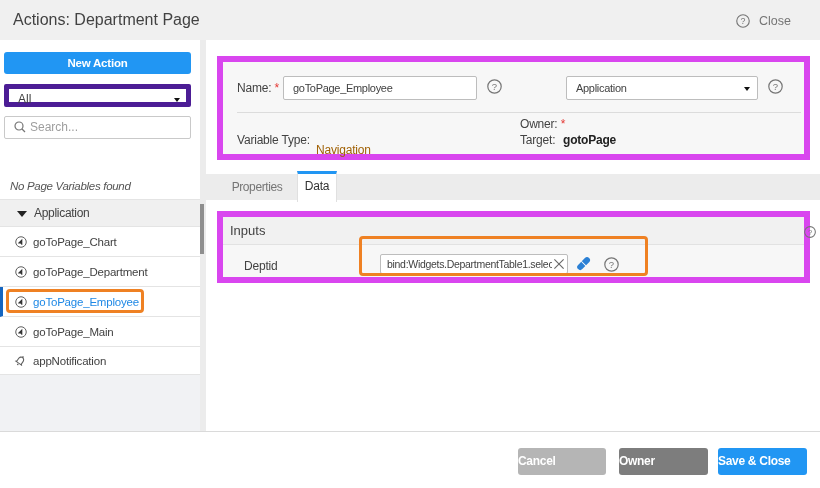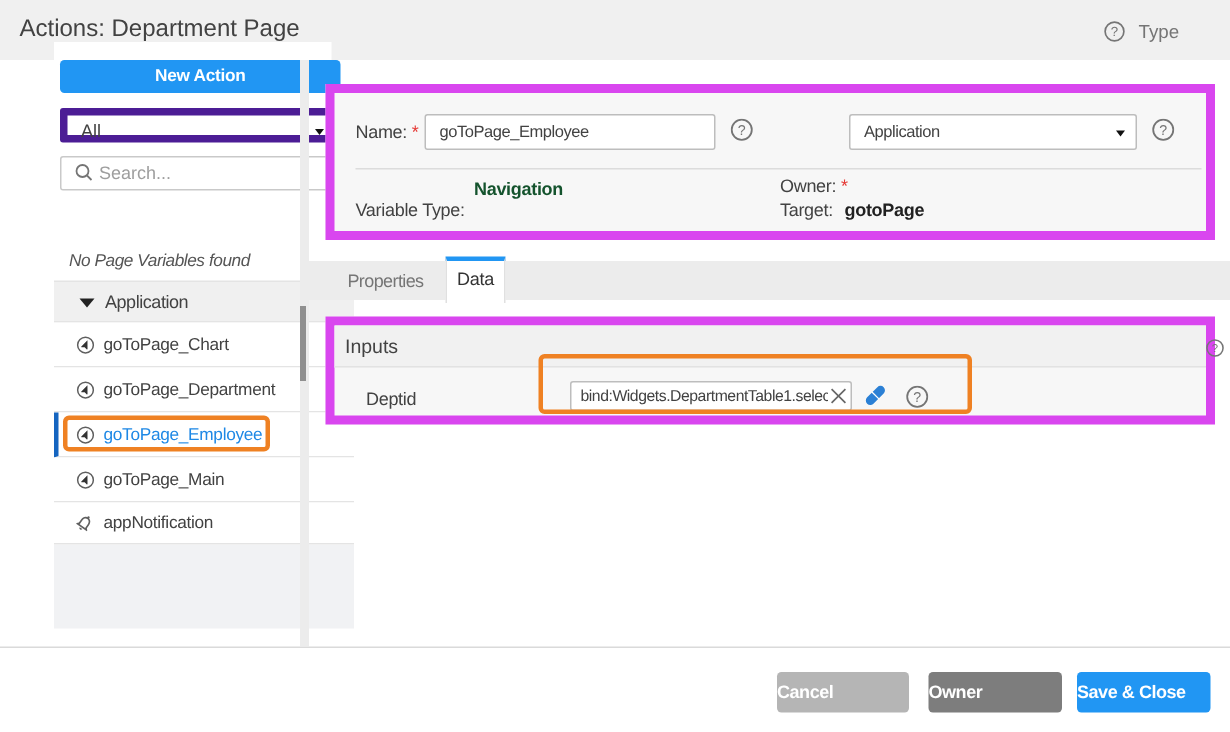--- a/index.html
+++ b/index.html
@@ -4,22 +4,22 @@
 <style>
   * { margin:0; padding:0; box-sizing:border-box; }
   html,body { width:820px; height:488px; overflow:hidden; background:#fff;
     font-family:"Liberation Sans", sans-serif; }
   .abs { position:absolute; }
   
   #header { position:absolute; left:0; top:0; width:820px; height:40px; background:#f0f0f0; }
   #title { position:absolute; left:13px; top:11px; font-size:16px; color:#424242; }
   #help { position:absolute; left:759px; top:14px; font-size:12.5px; color:#757575; }
   
-  #sidebar { position:absolute; left:0; top:28px; width:185px; height:391px;
-    background:#fff;margin-left:36px; }
+  #sidebar { position:absolute; left:0; top:40px; width:185px; height:391px;
+    background:#fff; }
   #sidebottom { position:absolute; left:0px; top:335px; width:200px; height:56px; background:#f1f2f4; }
   #track { position:absolute; left:200px; top:40px; width:6px; height:391px; background:#ececec; }
   #newaction { position:absolute; left:4px; top:12px; width:187px; height:22px;
     background:#2196f3; border-radius:3px; color:#fff; font-weight:bold; font-size:11.5px;
     letter-spacing:-0.2px; text-align:center; line-height:22px; }
   #alldd { position:absolute; left:4px; top:44px; width:187px; height:23px;
     background:#fff; border:5px solid #4c1d95; border-radius:2px; font-size:12px;
     color:#424242; line-height:21px; padding-left:9px; }
   #alldd .arr { position:absolute; right:6px; top:9px; width:0; height:0;
     border-left:3.5px solid transparent; border-right:3.5px solid transparent; border-top:4.5px solid #111; }
@@ -55,21 +55,21 @@
   .orange { position:absolute; border:3px solid #ef8123; border-radius:4px; }
 </style>
 </head>
 <body>
 <div id="header">
   <div id="title">Actions: Department Page</div>
   <svg class="abs" style="left:736px; top:14px;" width="14" height="14" viewBox="0 0 15 15">
     <circle cx="7.5" cy="7.5" r="6.7" fill="none" stroke="#757575" stroke-width="1.2"></circle>
     <text x="7.5" y="11" font-size="9.5" fill="#757575" text-anchor="middle" font-family="Liberation Sans">?</text>
   </svg>
-  <div id="help">Type</div>
+  <div id="help">Close</div>
 </div>
 
 <div id="sidebar">
   <div id="sidebottom"></div>
   <div id="newaction">New Action</div>
   <div id="alldd">All<span class="arr"></span></div>
   <div id="search">Search...</div>
   <svg class="abs" style="left:13px; top:80px;" width="14" height="14" viewBox="0 0 14 14">
     <circle cx="6" cy="6" r="4" fill="none" stroke="#757575" stroke-width="1.2"></circle>
     <line x1="9" y1="9" x2="12" y2="12" stroke="#757575" stroke-width="1.2"></line>
@@ -119,21 +119,21 @@
   <label class="f abs" style="left:297px; top:19px;margin-top:36px;">Owner: <span class="red">*</span></label>
   <div class="ibox abs" style="left:343px; top:14px; width:192px; height:24px; line-height:22px; padding-left:9px;">Application
     <span class="arr" style="position:absolute; right:7px; top:10px; width:0; height:0; border-left:3.5px solid transparent; border-right:3.5px solid transparent; border-top:4.5px solid #111;"></span>
   </div>
   <svg class="abs" style="left:545px; top:17px;" width="15" height="15" viewBox="0 0 15 15">
     <circle cx="7.5" cy="7.5" r="6.7" fill="none" stroke="#757575" stroke-width="1.2"></circle>
     <text x="7.5" y="11" font-size="9.5" fill="#757575" text-anchor="middle" font-family="Liberation Sans">?</text>
   </svg>
   <div class="abs" style="left:14px; top:50px; width:564px; border-top:1px solid #dcdcdc;"></div>
   <label class="f abs" style="left:14px; top:71px;">Variable Type:</label>
-  <b class="f abs" style="left:93px; top:57px; color:#14532d; font-weight:bold;">Navigation</b>
+  <b class="f abs" style="left:93px; top:81px; color:#a16207; font-weight:normal;">Navigation</b>
   <label class="f abs" style="left:297px; top:71px;">Target:</label>
   <b class="f abs" style="left:340px; top:71px; color:#212121; font-weight:bold;">gotoPage</b>
 </div>
 
 <div id="tabsbg"></div>
 <div id="propbtn">Properties</div>
 <div id="databtn">Data</div>
 
 <div class="panel" id="inputs">
   <div id="inputs-hdr">Inputs</div>

